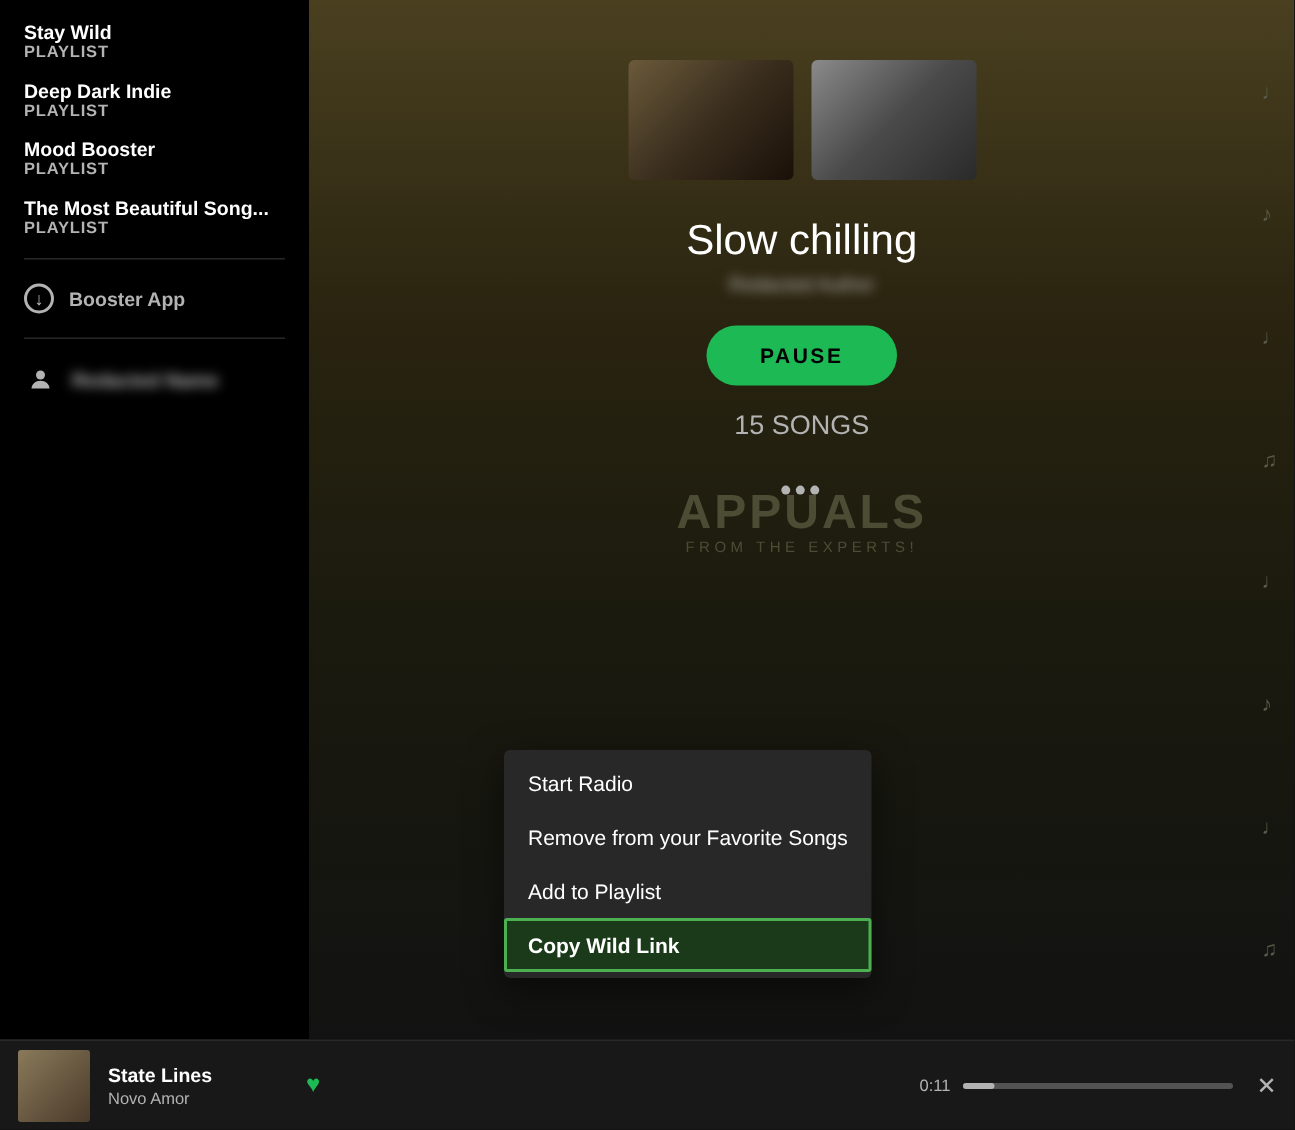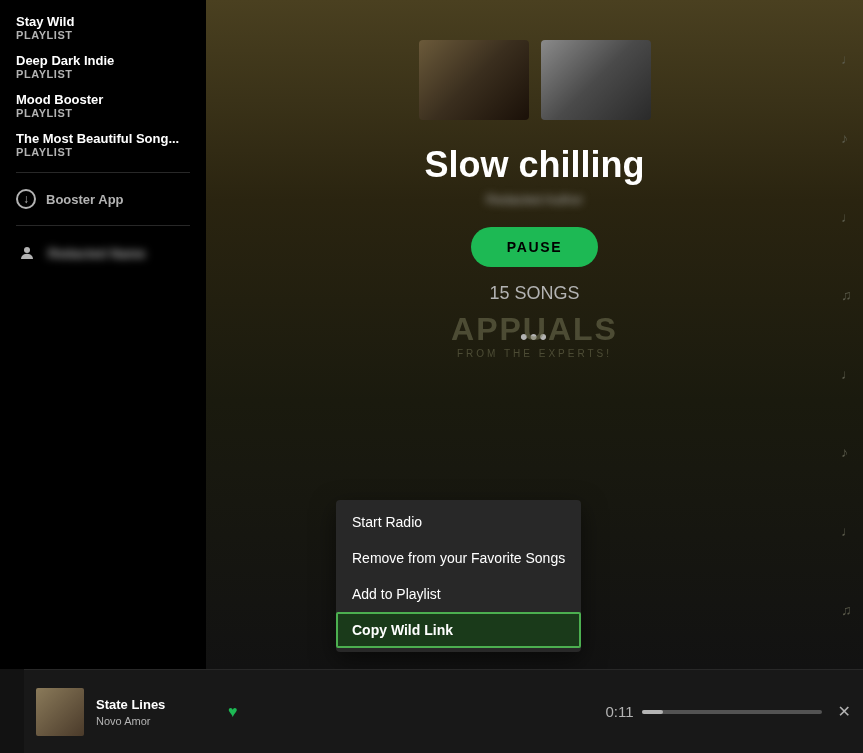--- a/index.html
+++ b/index.html
@@ -140,22 +140,22 @@
     .album-art-1 {
       background: linear-gradient(135deg, #6b5a3a 0%, #3a2e1e 50%, #1a1008 100%);
     }
 
     .album-art-2 {
       background: linear-gradient(135deg, #8a8a8a 0%, #4a4a4a 50%, #2a2a2a 100%);
     }
 
     .playlist-title {
       color: #fff;
-      font-size: 36px;
-      font-weight: 700;
+      font-size: 28px;
+      font-weight: 400;
       text-align: center;
       margin-bottom: 6px;
     }
 
     .playlist-author {
       color: #b3b3b3;
       font-size: 13px;
       text-align: center;
       margin-bottom: 20px;
       filter: blur(4px);
@@ -257,29 +257,28 @@
       background: #1a3a1a;
       border: 2px solid #4caf50;
       padding: 8px 14px;
       border-radius: 2px;
       color: #fff;
       font-weight: 600;
     }
 
     
     .player-bar {
-      height: 84px;
+      height: 60px;
       background: #181818;
       border-top: 1px solid #282828;
       display: flex;
       align-items: center;
       padding: 0 12px;
       gap: 12px;
       flex-shrink: 0;
-      margin-left: 24px;
     }
 
     .player-album-art {
       width: 48px;
       height: 48px;
       border-radius: 2px;
       background: linear-gradient(135deg, #8a7a5a 0%, #4a3a2a 100%);
       flex-shrink: 0;
     }
 
@@ -303,21 +302,21 @@
 
     .player-bar-right {
       display: flex;
       align-items: center;
       gap: 8px;
       margin-left: auto;
     }
 
     .player-time {
       color: #b3b3b3;
-      font-size: 15px;
+      font-size: 11px;
       padding-left: 20px;
     }
 
     .player-progress {
       width: 180px;
       height: 4px;
       background: #535353;
       border-radius: 2px;
       position: relative;
     }

